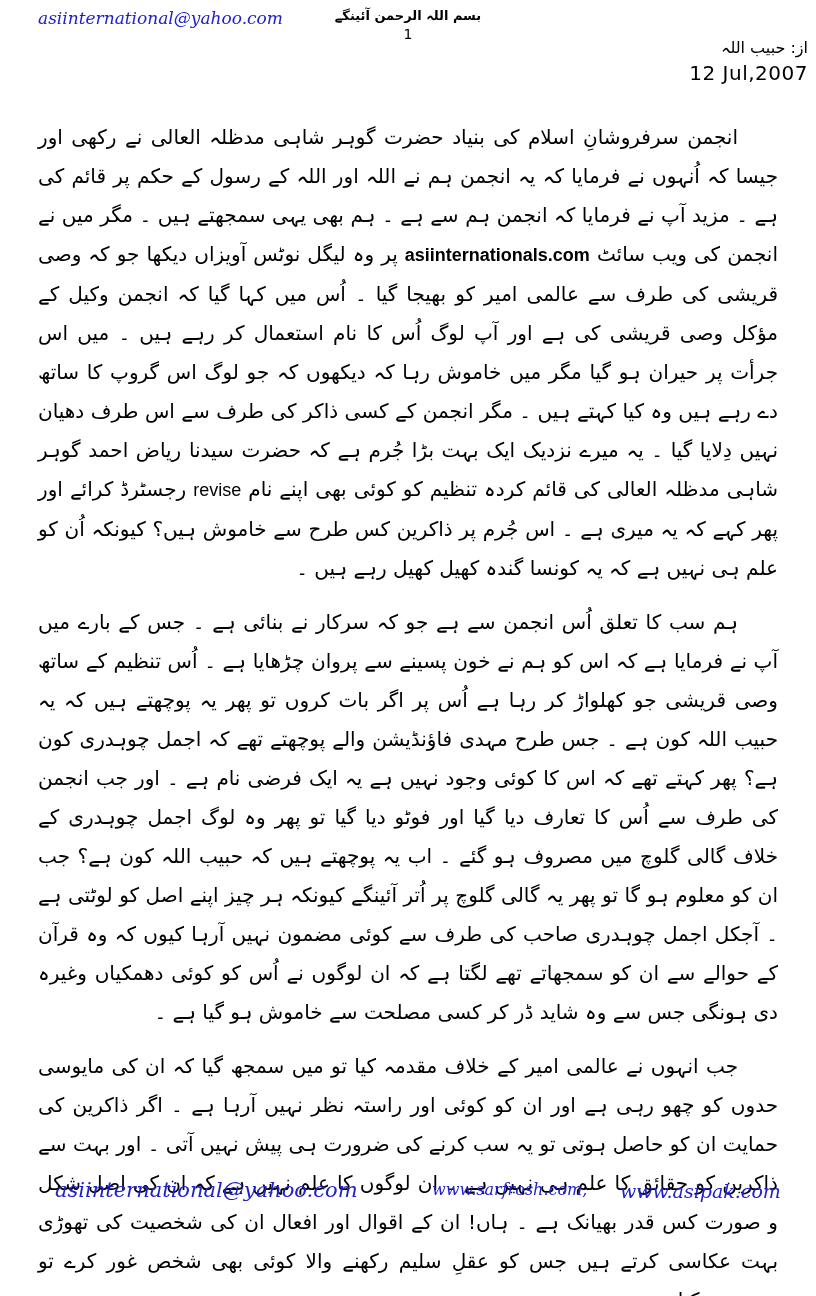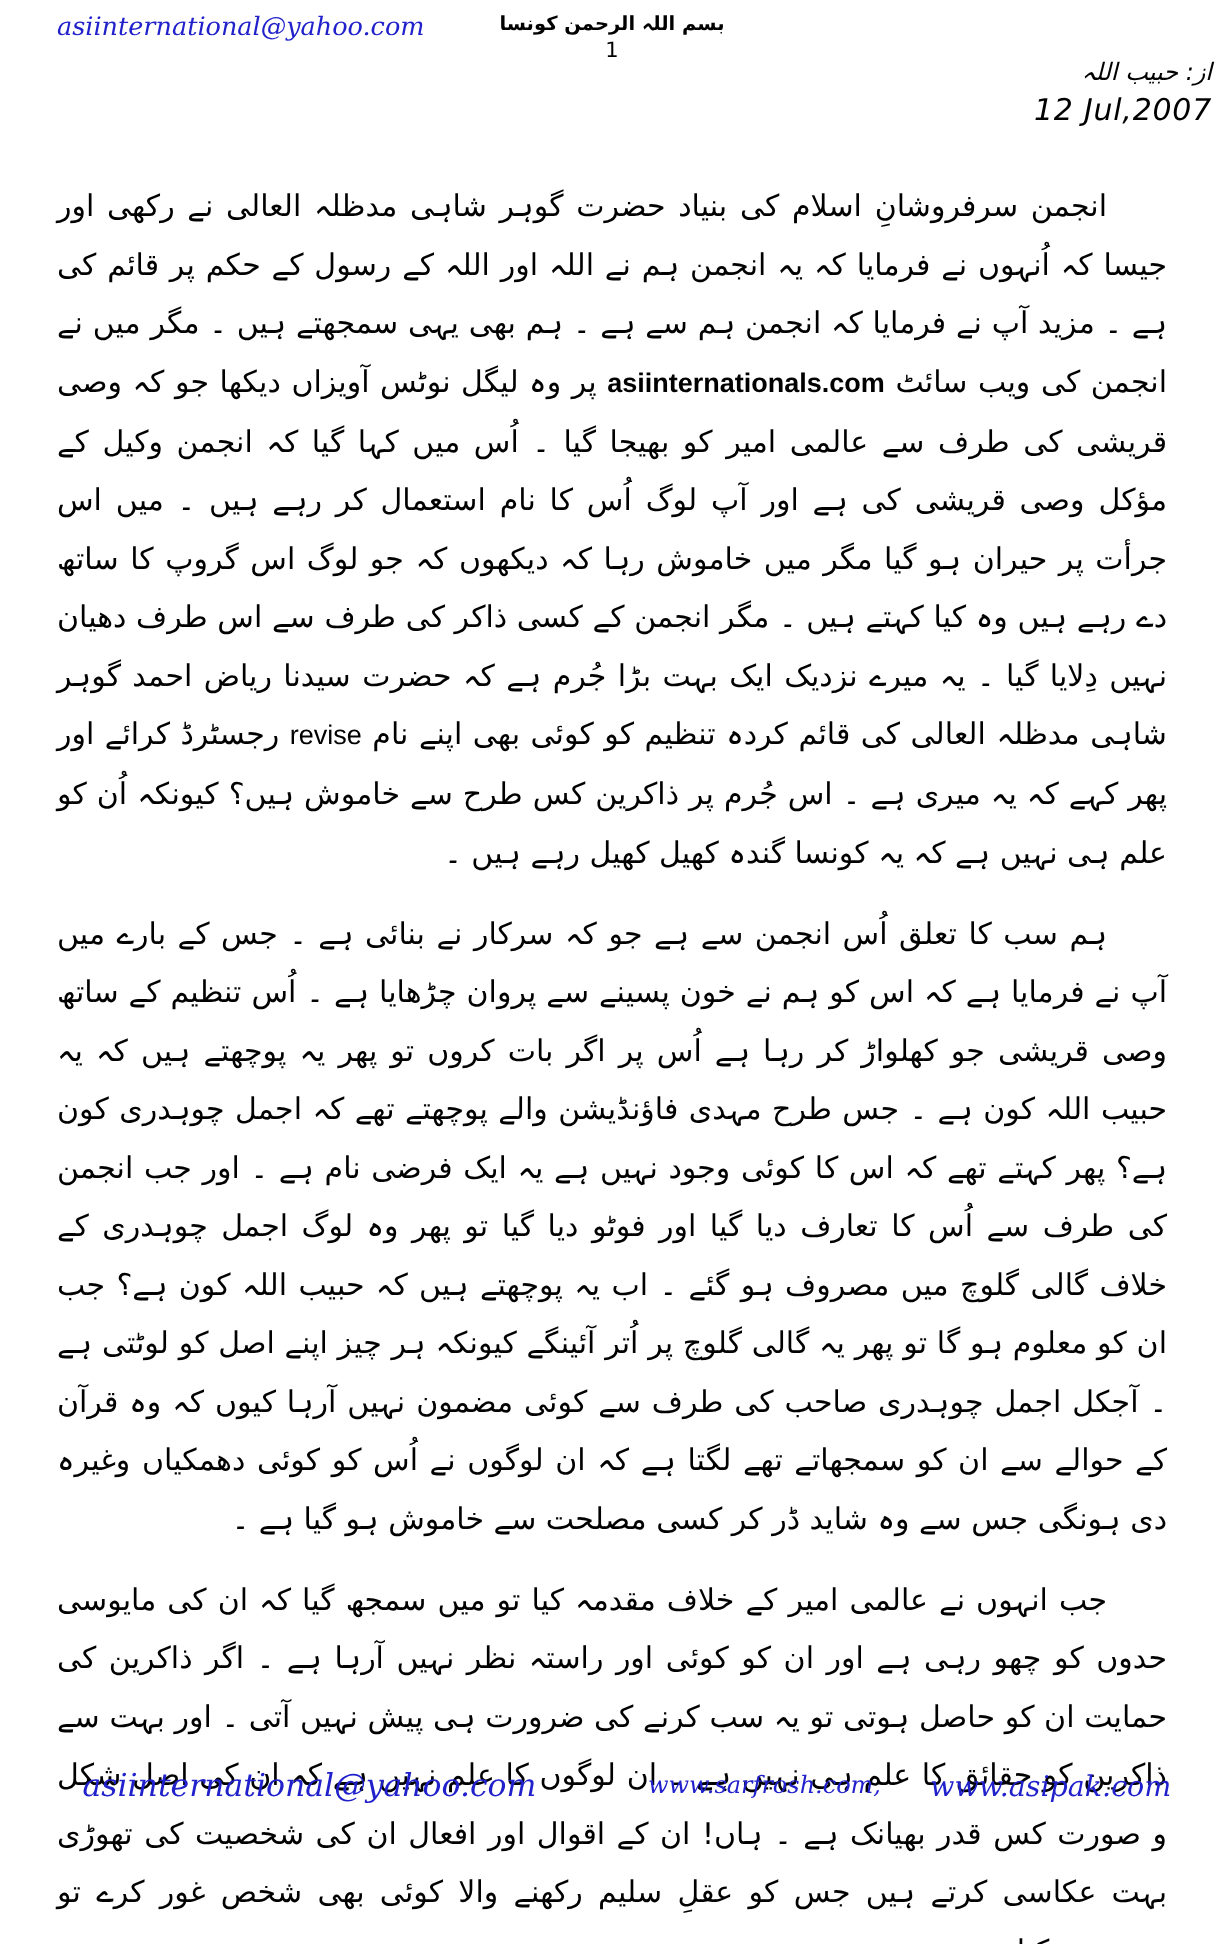--- a/index.html
+++ b/index.html
@@ -28,21 +28,20 @@
     font-size: 13px; font-weight: bold;
     direction: rtl;
   }
   .page-number {
     position: absolute; top: 26px; left: 0; right: 0;
     text-align: center;
     font-size: 14px;
   }
   .author-block {
     position: absolute; top: 38px; right: 8px;
-    font-style: italic;
   }
   .author-line { font-size: 16px; direction: rtl; }
   .date-line { font-size: 20px; letter-spacing: 0.5px; margin-top: 4px; margin-left: 47px; }
   .doc-title {
     position: absolute; top: 44px; left: 0; right: 0;
     text-align: center;
     direction: rtl;
     font-size: 37px; font-weight: bold;
     letter-spacing: 0;
   }
@@ -78,21 +77,21 @@
   .footer-link1 { position: absolute; left: 432px; top: 2px; font-size: 16px; }
   .footer-link2 { position: absolute; left: 620px; top: 2px; font-size: 19px; }
 </style>
 </head>
 <body>
 
 <div class="page">
 
   <div class="email-top">asiinternational@yahoo.com</div>
 
-  <div class="bismillah">بسم اللہ الرحمن کونسا</div>
+  <div class="bismillah">بسم اللہ الرحمن آئینگے</div>
 
   <div class="page-number">1</div>
 
   <div class="author-block">
     <div class="author-line">از: حبیب اللہ</div>
     <div class="date-line">12 Jul,2007</div>
   </div>
 
 
   <div class="doc-body">

